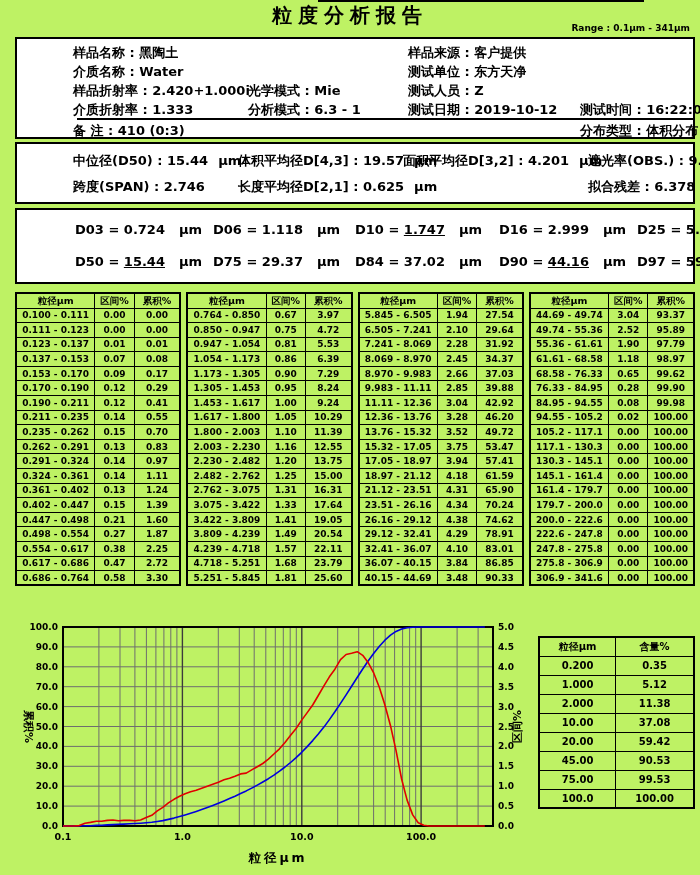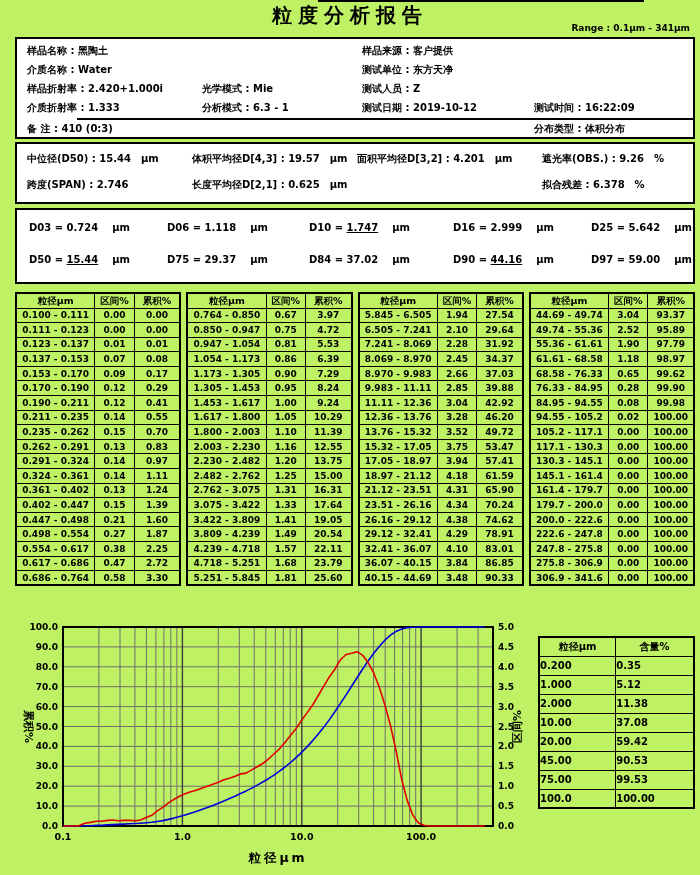--- a/index.html
+++ b/index.html
@@ -6,35 +6,35 @@
 html,body{background:#fff;}
 body{width:700px;height:875px;font-family:"DejaVu Sans","Liberation Sans",sans-serif;color:#000;font-weight:bold;position:relative;}
 .page{position:absolute;left:0;top:0;width:700px;height:875px;background:#bef264;overflow:hidden;}
 .top-rule{position:absolute;left:318px;top:0;width:326px;height:2px;background:#000;}
 .title{position:absolute;left:0;top:2px;width:700px;text-align:center;font-size:20px;letter-spacing:6px;}
 .range-label{position:absolute;top:23px;right:10px;font-size:9px;}
 .box{position:absolute;left:15px;width:680px;border:2px solid #000;background:#fff;}
 .info-box{top:37px;height:102px;}
 .stats-box{top:142px;height:62px;padding-left:12px;}
 .d-box{top:208px;height:76px;}
-.item{position:absolute;font-size:10px;white-space:nowrap;}
+.item{position:absolute;font-size:13px;white-space:nowrap;margin-left:46px;}
 .sep-line{position:absolute;left:60px;top:79px;width:616px;height:2px;background:#000;}
 .unit{margin-left:14px;}
 .unit-s{margin-left:10px;}
 .u{text-decoration:underline;}
 .main-tables{position:absolute;left:15px;top:292px;width:680px;display:flex;gap:5px;}
 table.ptable{border-collapse:collapse;flex:1;table-layout:fixed;border:2px solid #000;}
 table.ptable th{font-size:9.5px;border:1px solid #000;text-align:center;height:15px;line-height:11px;padding:0;}
 table.ptable td{font-size:9px;border:1px solid #000;text-align:center;height:14.6px;line-height:10px;padding:0;}
 .chart-wrap{position:absolute;left:15px;top:616px;width:520px;height:258px;}
 svg text{font-family:"DejaVu Sans","Liberation Sans",sans-serif;}
 .side-table-wrap{position:absolute;left:538px;top:636px;width:157px;}
 table.stable{border-collapse:collapse;width:100%;border:2px solid #000;}
 table.stable th{font-size:10px;border:1px solid #000;text-align:center;height:19px;padding:0;}
-table.stable td{font-size:10px;border:1px solid #000;text-align:left;height:19px;padding:0;margin-top:31px;}
+table.stable td{font-size:10px;border:1px solid #000;text-align:center;height:19px;padding:0;margin-top:31px;}
 </style>
 </head>
 <body>
 
 <div class="page">
   <div class="top-rule"></div>
   <div class="title">粒度分析报告</div>
   <div class="range-label">Range : 0.1μm - 341μm</div>
 
   <div class="box info-box">

